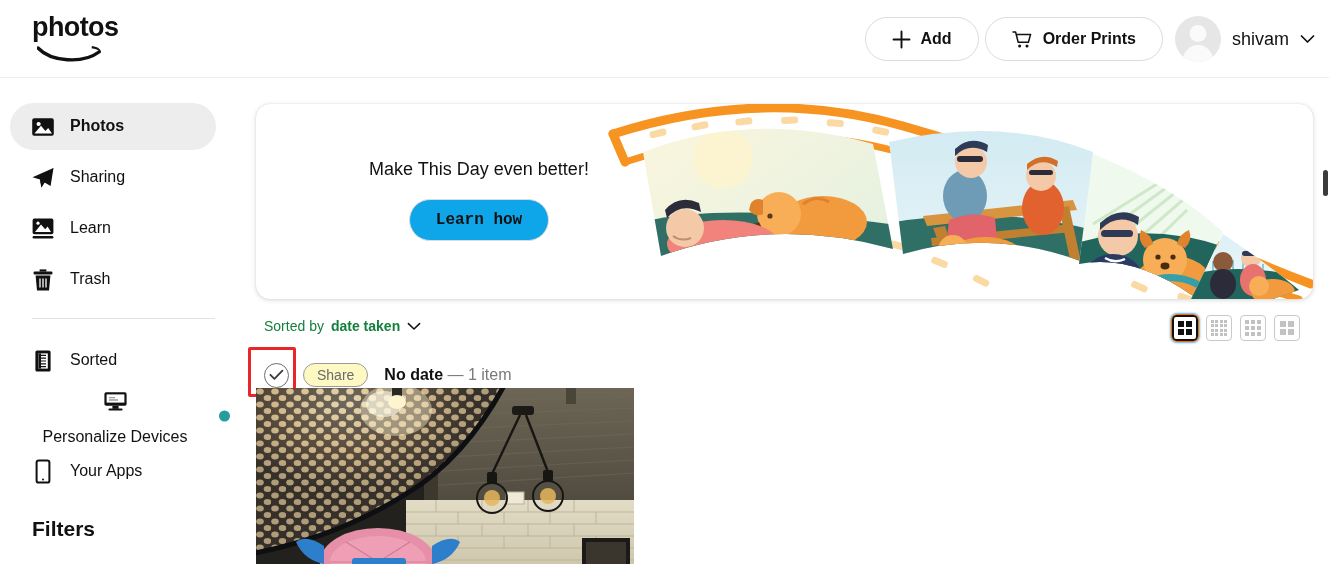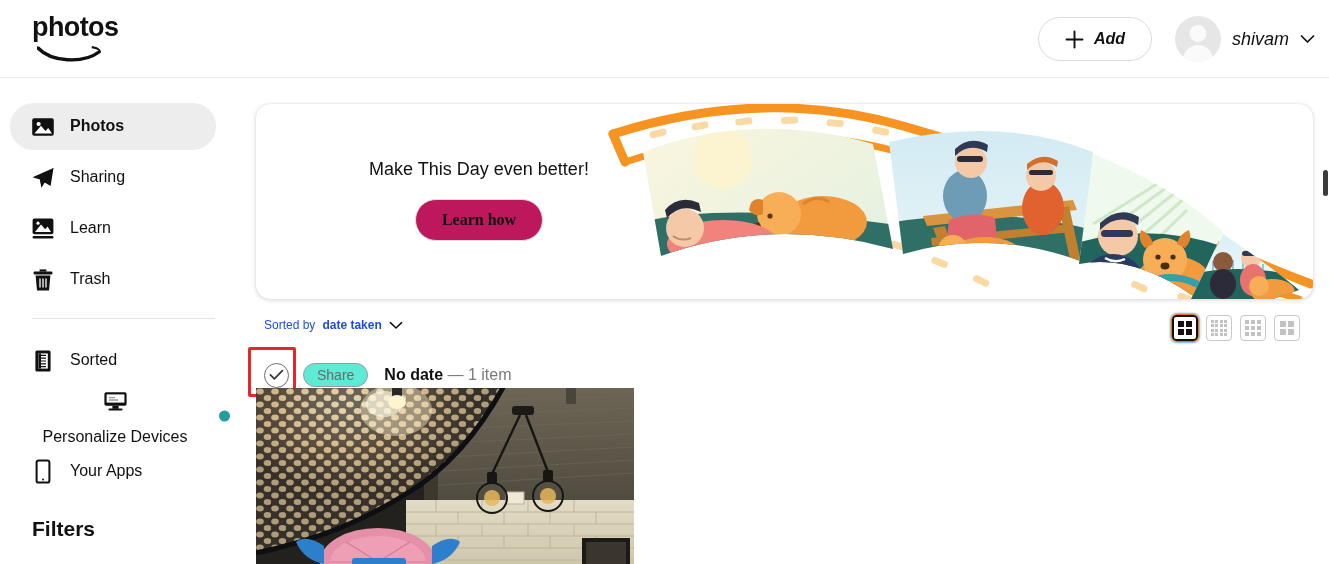--- a/index.html
+++ b/index.html
@@ -26,21 +26,21 @@
   }
   .logo-word {
     font-family: "Liberation Sans", sans-serif;
     font-size: 27px; font-weight: 700; letter-spacing: -0.6px;
     color: #111; line-height: 1;
   }
   .logo-smile { position: absolute; left: 5px; top: 29px; }
 
   .header-right {
     position: absolute; right: 14px; top: 0; height: 78px;
-    display: flex; align-items: center; gap: 17px; font-style: italic;
+    display: flex; align-items: center; gap: 6px;
   }
   .pill-btn {
     display: flex; align-items: center; justify-content: center; gap: 10px;
     height: 44px; padding: 0 26px;
     border: 1px solid #dcdcdc; border-radius: 24px;
     background: #fff; cursor: pointer;
     font-size: 16px; font-weight: 700; color: #111;
     font-family: "Liberation Sans", sans-serif;
     white-space: nowrap;
   }
@@ -109,34 +109,34 @@
   }
   .banner-text {
     position: absolute; left: 58px; top: 42px; width: 330px; text-align: center;
     z-index: 3;
   }
   .banner-h1 { font-size: 25px; font-weight: 700; color: #111; }
   .banner-h2 { font-size: 18px; color: #111; margin-top: 13px; }
   .learn-btn {
     display: inline-flex; align-items: center; justify-content: center;
     margin-top: 19px; height: 42px; padding: 0 26px;
-    border: 1px solid #dcdcdc; border-radius: 22px; background: #be185d;
+    border: 1px solid #dcdcdc; border-radius: 22px; background: #0ea5e9;
     font-size: 16px; font-weight: 700; color: #111; cursor: pointer;
-    font-family: Liberation Serif, serif;
+    font-family: Liberation Mono, monospace;
   }
   .banner-art { position: absolute; right: 0; top: 0; width: 740px; height: 195px; }
 
   
   .toolbar {
     position: absolute; left: 16px; top: 238px; width: 1057px; height: 34px;
   }
   .sortby {
     position: absolute; left: 8px; top: 2px;
     display: flex; align-items: center; gap: 7px;
-    font-size: 12px; color: #1d4ed8; cursor: pointer;
+    font-size: 14px; color: #15803d; cursor: pointer;
   }
   .sortby b { font-weight: 700; }
   .view-modes {
     position: absolute; right: 13px; top: -1px;
     display: flex; gap: 8px; align-items: center;
   }
   .vm {
     width: 26px; height: 26px; border-radius: 4px;
     border: 1px solid #c9c9c9; background: #fff;
     display: grid; place-items: center; cursor: pointer; position: relative;
@@ -163,21 +163,21 @@
     display: grid; place-items: center; cursor: pointer; flex: none;
   }
   .annot-box {
     position: absolute; left: -16px; top: -13px;
     width: 48px; height: 50px;
     border: 3px solid #e8262a; border-radius: 2px;
     pointer-events: none;
   }
   .share-chip {
     height: 24px; padding: 0 13px;
-    border: 1px solid #9b9b9b; border-radius: 13px; background: #5eead4;
+    border: 1px solid #9b9b9b; border-radius: 13px; background: #fef9c3;
     display: flex; align-items: center; cursor: pointer;
     font-size: 14px; color: #6b6b6b; margin-left: 4px; text-align: right;
   }
   .sec-label { font-size: 16px; margin-left: 6px; color: #111; }
   .sec-label b { font-weight: 700; }
   .sec-label .muted { color: #7a7a7a; font-weight: 400; }
 
   
   .grid { position: absolute; left: 16px; top: 310px; }
   .thumb {
@@ -211,20 +211,28 @@
     </div>
 
     <div class="header-right">
       <div class="pill-btn">
         <svg width="19" height="19" viewBox="0 0 19 19">
           <path d="M9.5 1.5 L9.5 17.5 M1.5 9.5 L17.5 9.5" stroke="#111" stroke-width="1.9" stroke-linecap="round"></path>
         </svg>
         <span>Add</span>
       </div>
 
+      <div class="pill-btn">
+        <svg width="21" height="19" viewBox="0 0 21 19">
+          <path d="M1 2 L3.6 2 L6.2 12.2 L16.4 12.2 L18.6 4.4 L4.4 4.4" stroke="#111" stroke-width="1.5" fill="none" stroke-linecap="round" stroke-linejoin="round"></path>
+          <circle cx="7.6" cy="16" r="1.5" fill="#111"></circle>
+          <circle cx="15" cy="16" r="1.5" fill="#111"></circle>
+        </svg>
+        <span>Order Prints</span>
+      </div>
 
       <div class="account">
         <div class="avatar"></div>
         <span class="account-name">shivam</span>
         <svg class="chev" width="15" height="10" viewBox="0 0 15 10">
           <path d="M1.5 2 L7.5 8 L13.5 2" stroke="#111" stroke-width="1.7" fill="none" stroke-linecap="round" stroke-linejoin="round"></path>
         </svg>
       </div>
     </div>
   </div>

